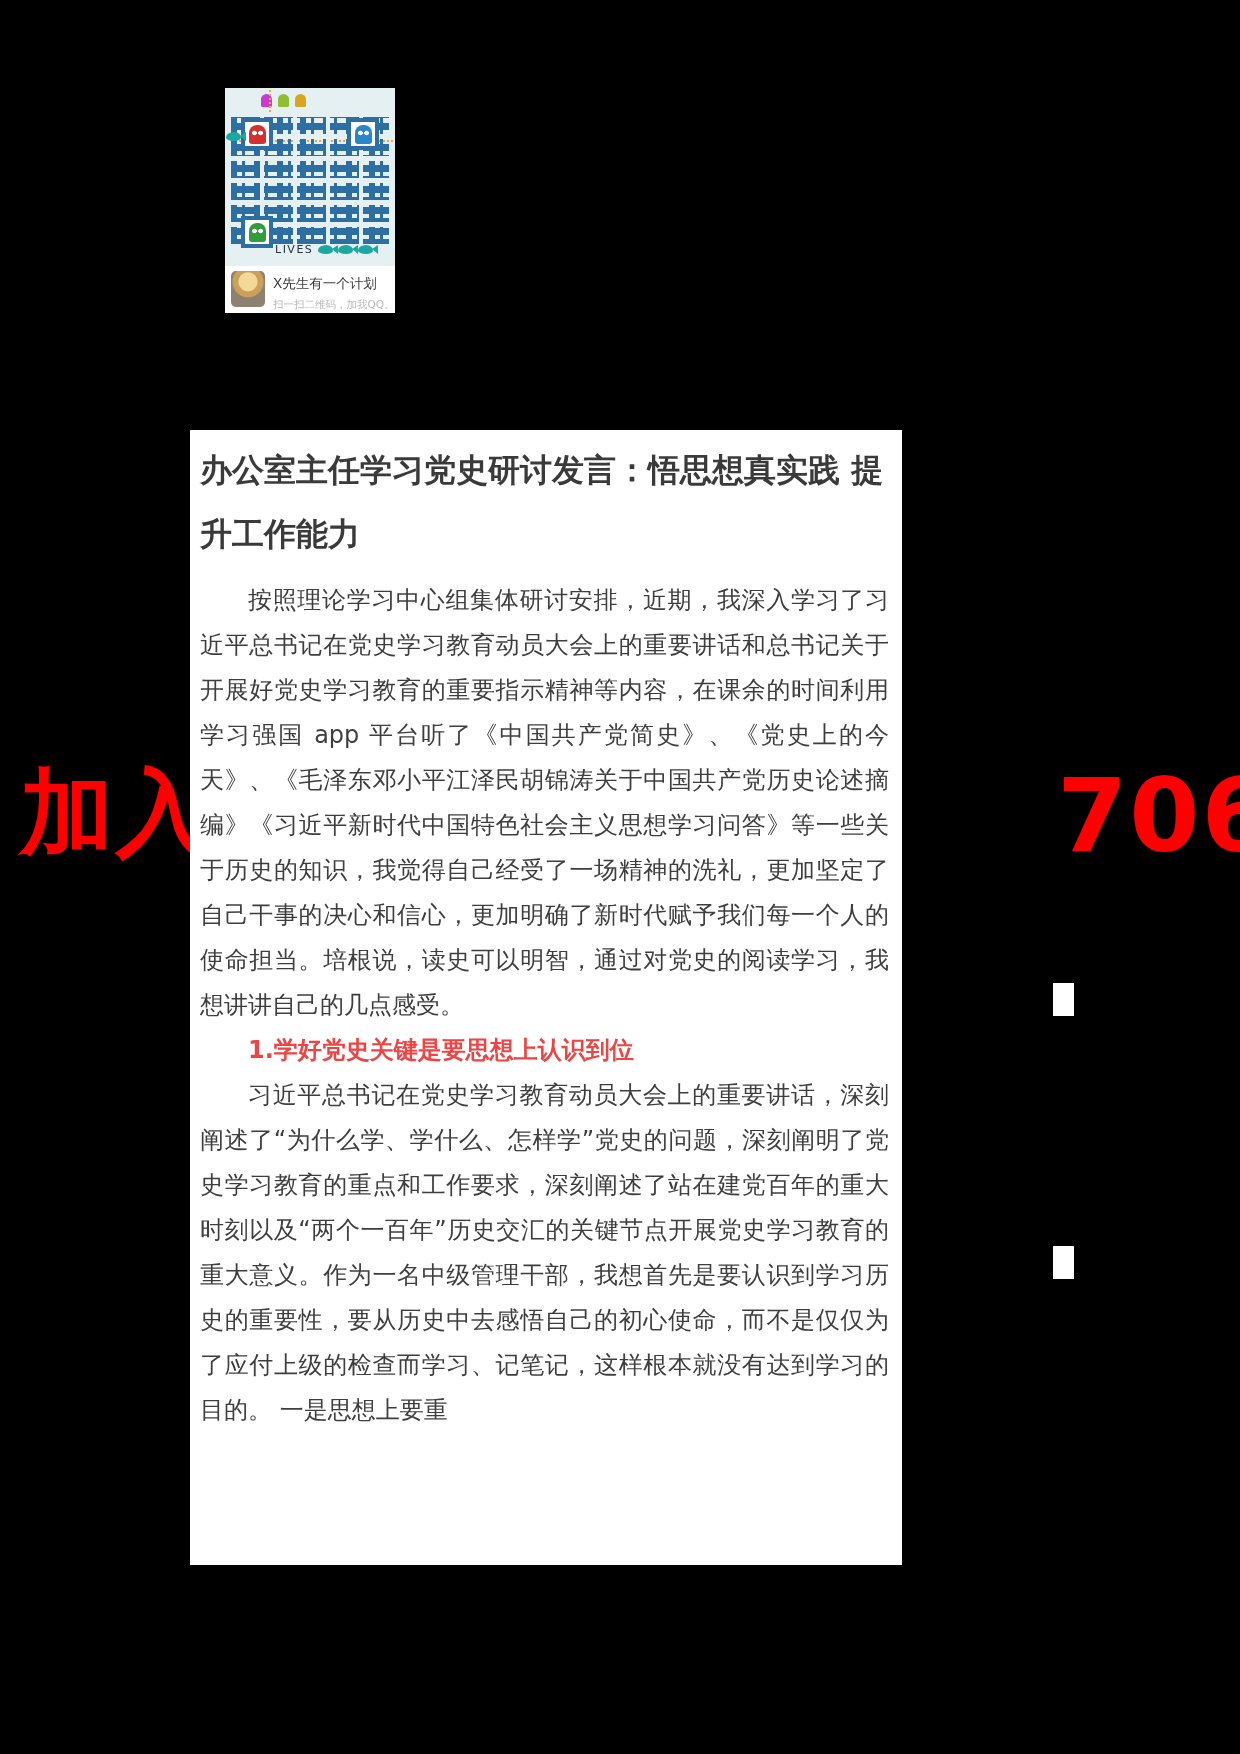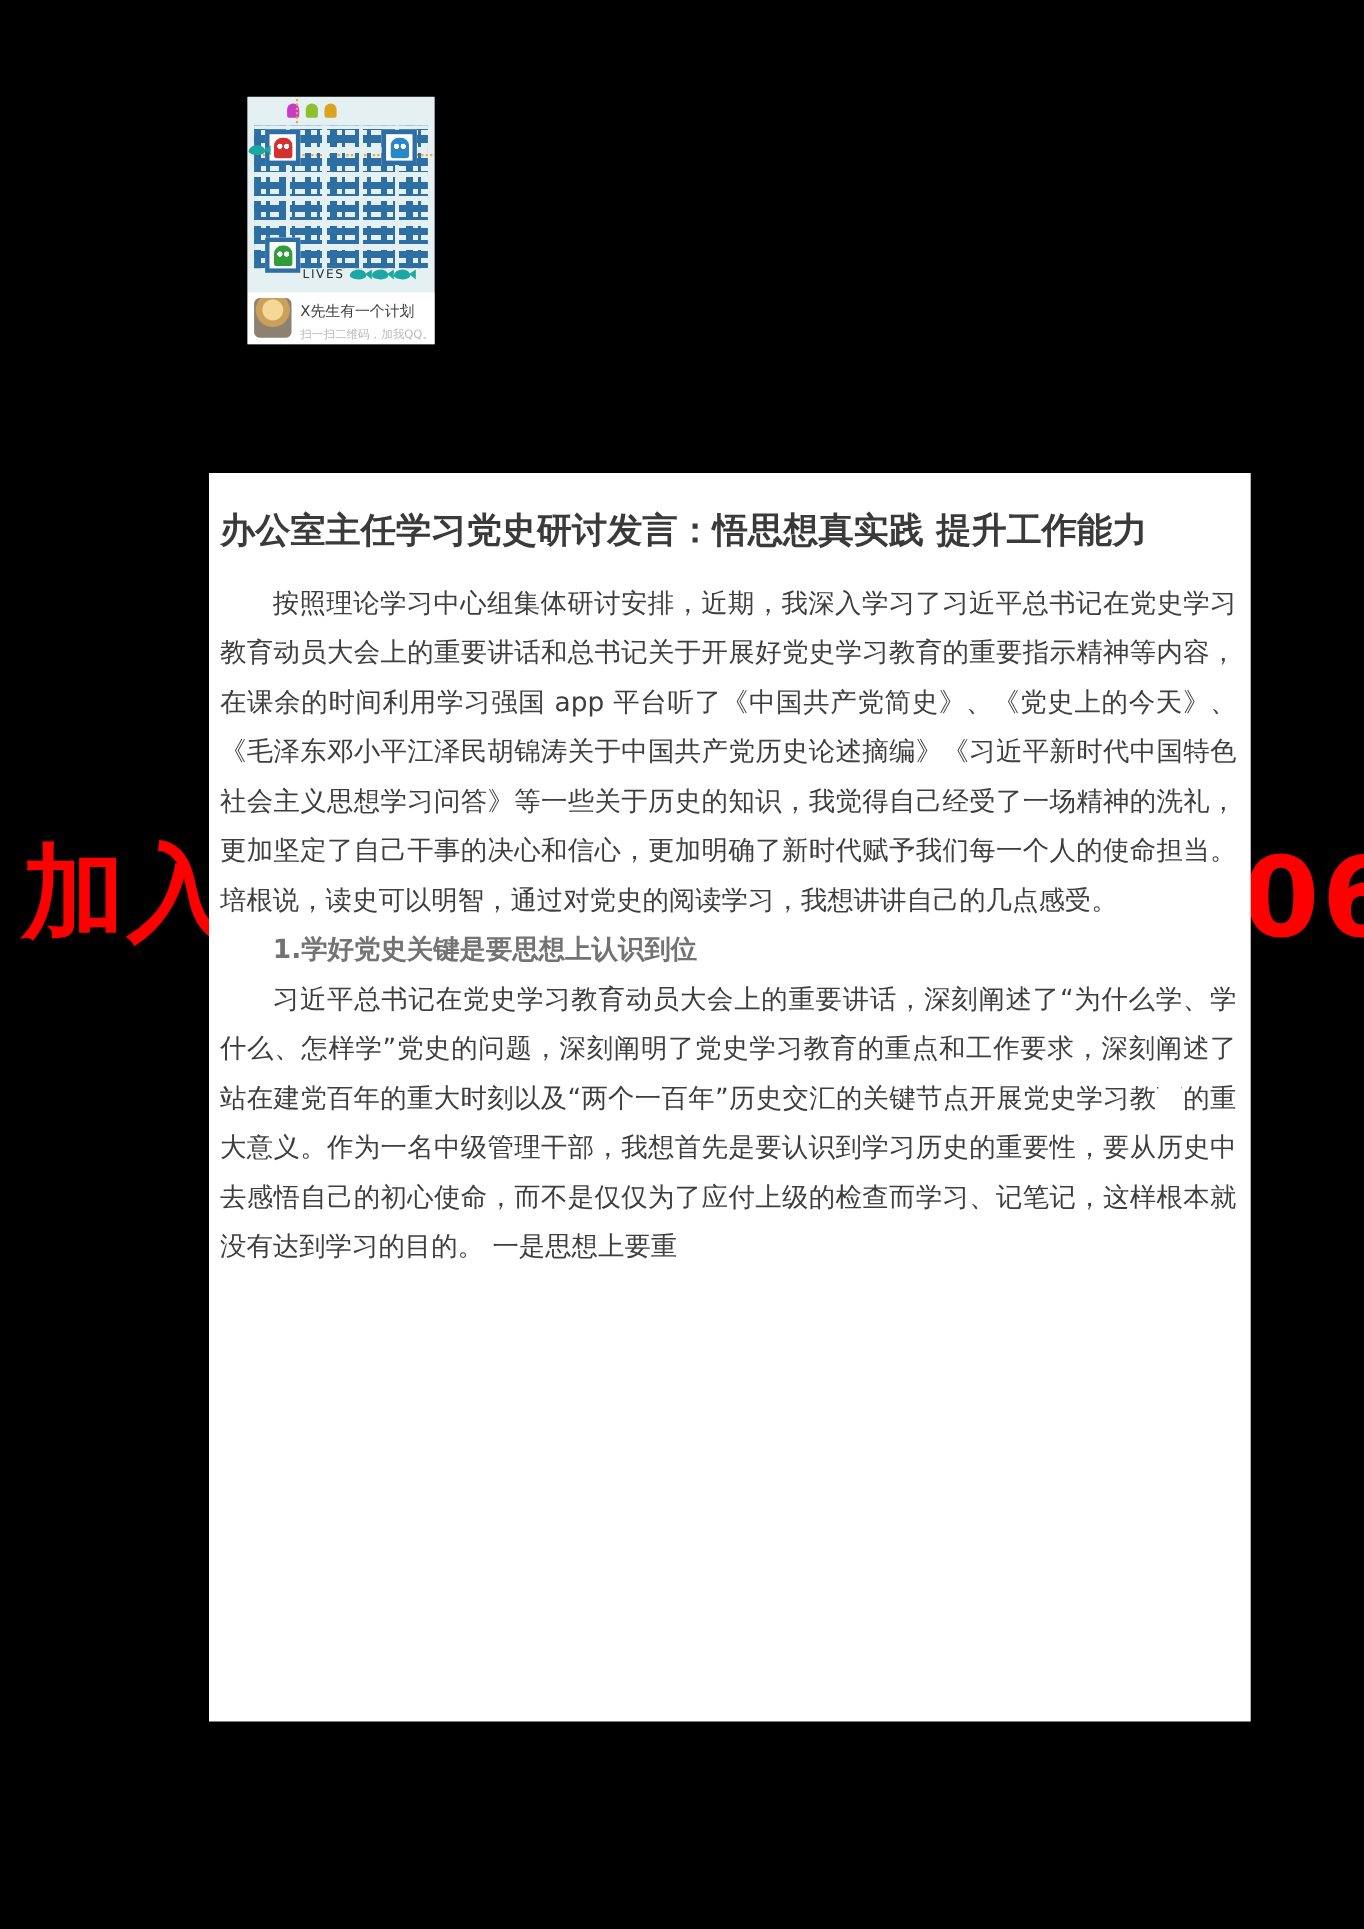--- a/index.html
+++ b/index.html
@@ -44,27 +44,27 @@
   .fish::after{content:"";position:absolute;right:-5px;top:0;width:0;height:0;
         border-top:4px solid transparent;border-bottom:5px solid transparent;border-right:6px solid #1ba8a2;}
   .side-fish{position:absolute;left:1px;top:44px;}
   .qr-label{position:absolute;left:0;top:178px;width:199px;height:47px;background:#fff;display:block;}
   .avatar{position:absolute;left:6px;top:5px;width:34px;height:36px;border-radius:5px;
         background:radial-gradient(circle at 50% 30%,#f5d897 0 9px,#caa05a 10px 15px,#8d8272 16px);}
   .acct-name{position:absolute;left:48px;top:6px;font-size:13.5px;color:#3c3c3c;white-space:nowrap;}
   .acct-sub{position:absolute;left:48px;top:27px;font-size:10.5px;color:#b9b9b9;white-space:nowrap;}
 
   
-  .doc-page{position:absolute;left:190px;top:430px;width:947px;height:1135px;background:#ffffff;
-            z-index:2;box-sizing:border-box;padding:16px 13px 0 10px;overflow:hidden;}
+  .doc-page{position:absolute;left:190px;top:430px;width:712px;height:1135px;background:#ffffff;
+            z-index:2;box-sizing:border-box;padding:4px 13px 0 10px;overflow:hidden;}
   .doc-title{font-size:32px;line-height:64px;font-weight:bold;color:#3a3a3a;margin:4px 0 12px 0;
              text-align:left;}
   .body-p{font-size:24px;line-height:45px;color:#3e3e3e;margin:0;text-indent:2em;
           text-align:justify;}
-  .heading{font-weight:bold;color:#737373;}
+  .heading{font-weight:bold;color:#ef4444;}
 
   .notch{position:absolute;left:1053px;width:21px;height:33px;background:#ffffff;z-index:2;}
   .notch-1{top:983px;} .notch-2{top:1246px;}
 </style>
 </head>
 <body>
 
 <div class="canvas">
 
   <div class="wm wm-left">加入酷</div>

